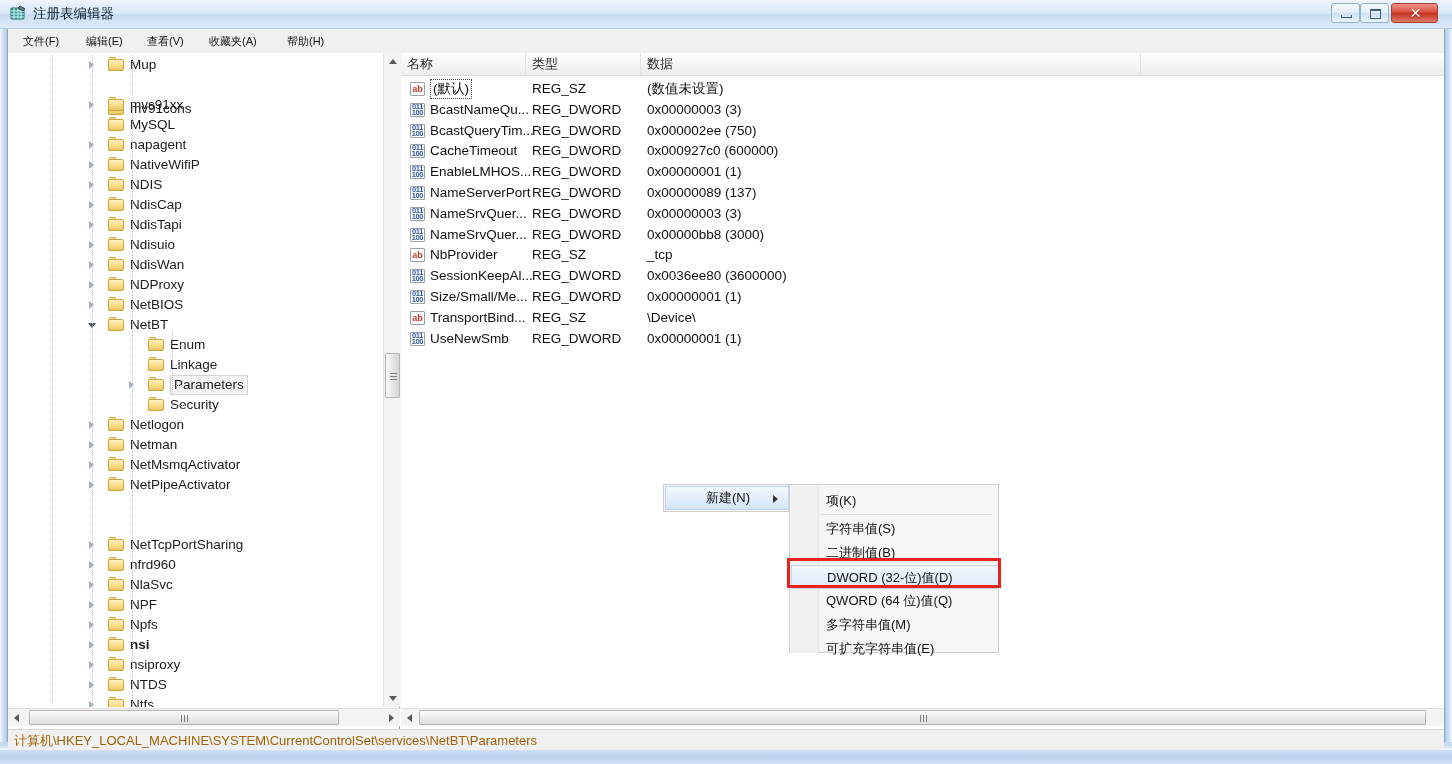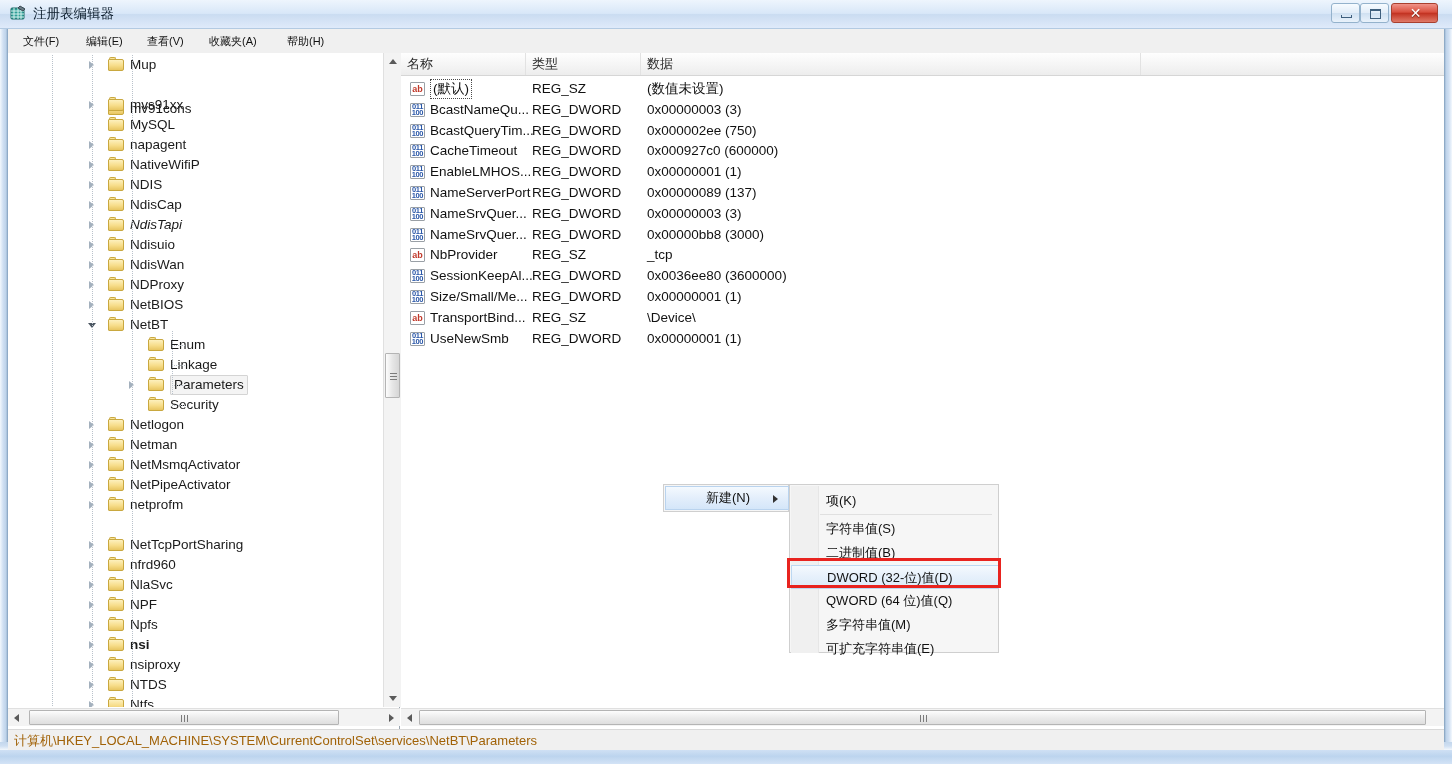--- a/index.html
+++ b/index.html
@@ -283,21 +283,21 @@
               <i></i>
             </span>
             <span class="tlabel" style="left: 118px;">NdisCap</span>
           </div>
           <div class="trow" style="top: 160px; width: 372px;">
             <span class="tw" style="left: 76px;"></span>
             <span class="folder" style="left: 96px;">
               <u></u>
               <i></i>
             </span>
-            <span class="tlabel" style="left: 118px; font-style: italic;">NdisTapi</span>
+            <span class="tlabel" style="left: 118px;">NdisTapi</span>
           </div>
           <div class="trow" style="top: 180px; width: 372px;">
             <span class="tw" style="left: 76px;"></span>
             <span class="folder" style="left: 96px;">
               <u></u>
               <i></i>
             </span>
             <span class="tlabel" style="left: 118px;">Ndisuio</span>
           </div>
           <div class="trow" style="top: 200px; width: 372px;">
@@ -385,28 +385,20 @@
             </span>
             <span class="tlabel" style="left: 118px;">NetMsmqActivator</span>
           </div>
           <div class="trow" style="top: 420px; width: 372px;">
             <span class="tw" style="left: 76px;"></span>
             <span class="folder" style="left: 96px;">
               <u></u>
               <i></i>
             </span>
             <span class="tlabel" style="left: 118px;">NetPipeActivator</span>
-          </div>
-          <div class="trow" style="top: 440px; width: 372px;">
-            <span class="tw" style="left: 76px;"></span>
-            <span class="folder" style="left: 96px;">
-              <u></u>
-              <i></i>
-            </span>
-            <span class="tlabel" style="left: 118px;">netprofm</span>
           </div>
           <div class="trow" style="top: 480px; width: 372px;">
             <span class="tw" style="left: 76px;"></span>
             <span class="folder" style="left: 96px;">
               <u></u>
               <i></i>
             </span>
             <span class="tlabel" style="left: 118px;">NetTcpPortSharing</span>
           </div>
           <div class="trow" style="top: 500px; width: 372px;">

